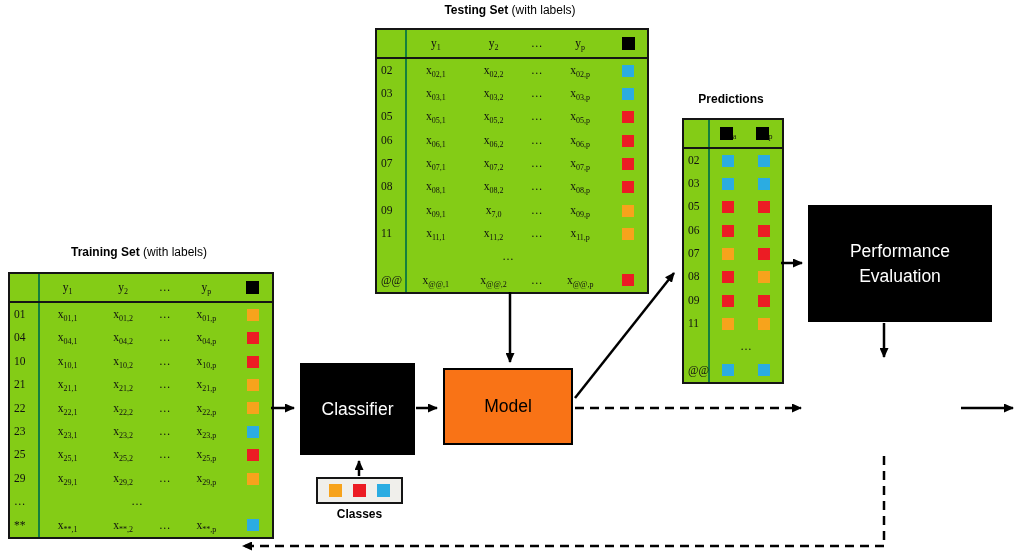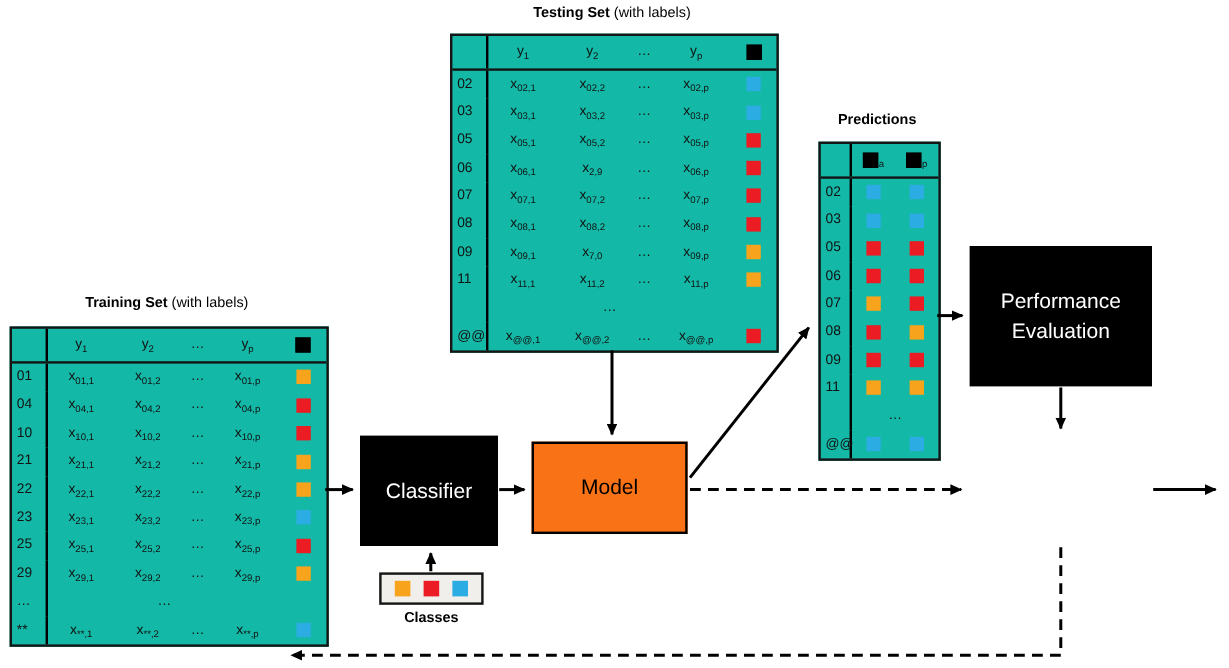--- a/index.html
+++ b/index.html
@@ -1,27 +1,27 @@
 <!DOCTYPE html>
 <html><head>
 <meta charset="utf-8">
 <style>
   html,body{margin:0;padding:0;background:#fff}
   #stage{position:relative;width:1024px;height:557px;background:#fff;overflow:hidden;
          font-family:"Liberation Sans",sans-serif;color:#000}
 
   
-  .dtable{position:absolute;background:#14b8a6;border:2px solid #151515;
+  .dtable{position:absolute;background:#84cc16;border:2px solid #151515;
           display:flex;flex-direction:column;
-          font-family:Liberation Sans, sans-serif;font-size:11.5px;color:#111;line-height:1}
+          font-family:Liberation Serif, serif;font-size:11.5px;color:#111;line-height:1}
   .trow{flex:1;display:grid;align-items:center}
   .trow.head{border-bottom:2px solid #151515;flex:1.15}
   .trow.xy{grid-template-columns:30px 1fr 1fr .5fr 1fr 38px}
   .trow.pred{grid-template-columns:26px 1fr 1fr}
-  .idcell{border-right:2px solid #000000;align-self:stretch;display:flex;align-items:center;padding-left:4px}
+  .idcell{border-right:2px solid #15803d;align-self:stretch;display:flex;align-items:center;padding-left:4px}
   .cell{text-align:center}
   .trow.xy .cell.span{grid-column:2/6}
   .trow.pred .cell.span{grid-column:2/4}
   sub{font-size:8px;vertical-align:-3px;line-height:0}
   .sq{display:inline-block;vertical-align:middle}
 
   
   .tbl-title{position:absolute;font-size:12px;text-align:center;white-space:nowrap}
   .tbl-title b{font-weight:700}
 
@@ -85,21 +85,21 @@
         <div class="idcell">05</div>
         <div class="cell">x<sub>05,1</sub></div>
         <div class="cell">x<sub>05,2</sub></div>
         <div class="cell">…</div>
         <div class="cell">x<sub>05,p</sub></div>
         <div class="cell"><span class="sq" style="background: rgb(236, 28, 36); width: 12px; height: 12px;"></span></div>
       </div>
       <div class="trow xy">
         <div class="idcell">06</div>
         <div class="cell">x<sub>06,1</sub></div>
-        <div class="cell">x<sub>2,9</sub></div>
+        <div class="cell">x<sub>06,2</sub></div>
         <div class="cell">…</div>
         <div class="cell">x<sub>06,p</sub></div>
         <div class="cell"><span class="sq" style="background: rgb(236, 28, 36); width: 12px; height: 12px;"></span></div>
       </div>
       <div class="trow xy">
         <div class="idcell">07</div>
         <div class="cell">x<sub>07,1</sub></div>
         <div class="cell">x<sub>07,2</sub></div>
         <div class="cell">…</div>
         <div class="cell">x<sub>07,p</sub></div>
@@ -288,21 +288,21 @@
     </div>
 
   <div class="box black" style="left:300px;top:363px;width:115px;height:92px">
     <span>Classifier</span>
   </div>
 
   <div class="box white" style="left:443px;top:368px;width:130px;height:77px">
     <span>Model</span>
   </div>
 
-  <div class="box black" style="left:808px;top:205px;width:152px;height:117px">
+  <div class="box black" style="left:808px;top:205px;width:184px;height:117px">
     <span>Performance Evaluation</span>
   </div>
 
 
   <div class="classes-strip" style="left:316px;top:477px;width:87px;height:27px">
       <span class="sq" style="background: rgb(247, 163, 28); width: 13px; height: 13px;"></span>
       <span class="sq" style="background: rgb(236, 28, 36); width: 13px; height: 13px;"></span>
       <span class="sq" style="background: rgb(43, 172, 226); width: 13px; height: 13px;"></span>
     </div>
 

